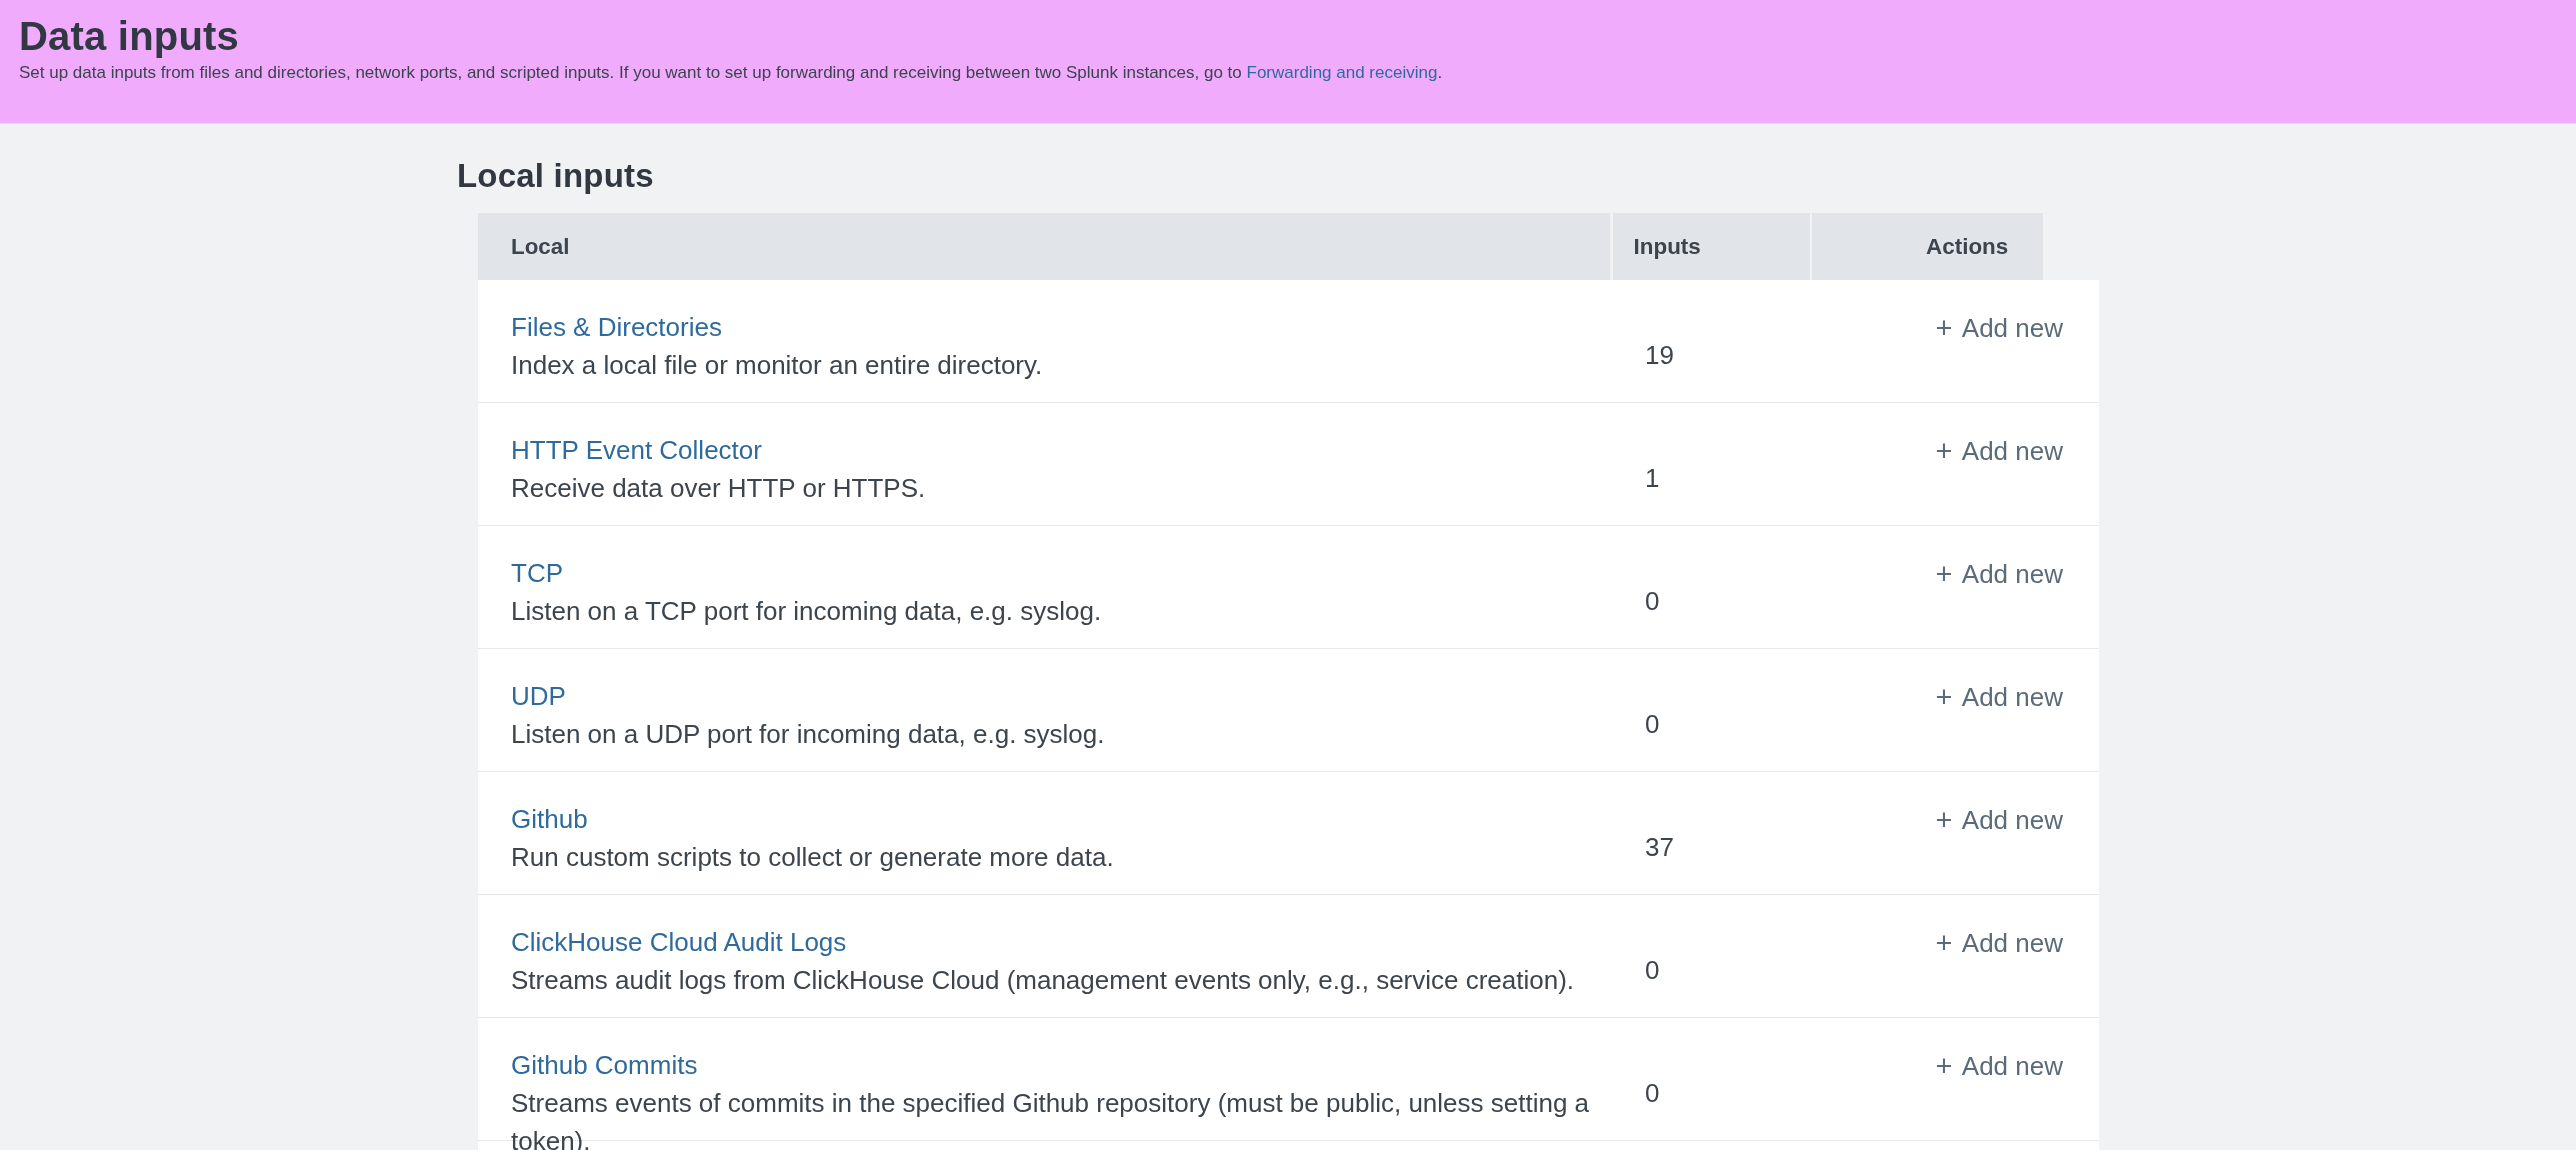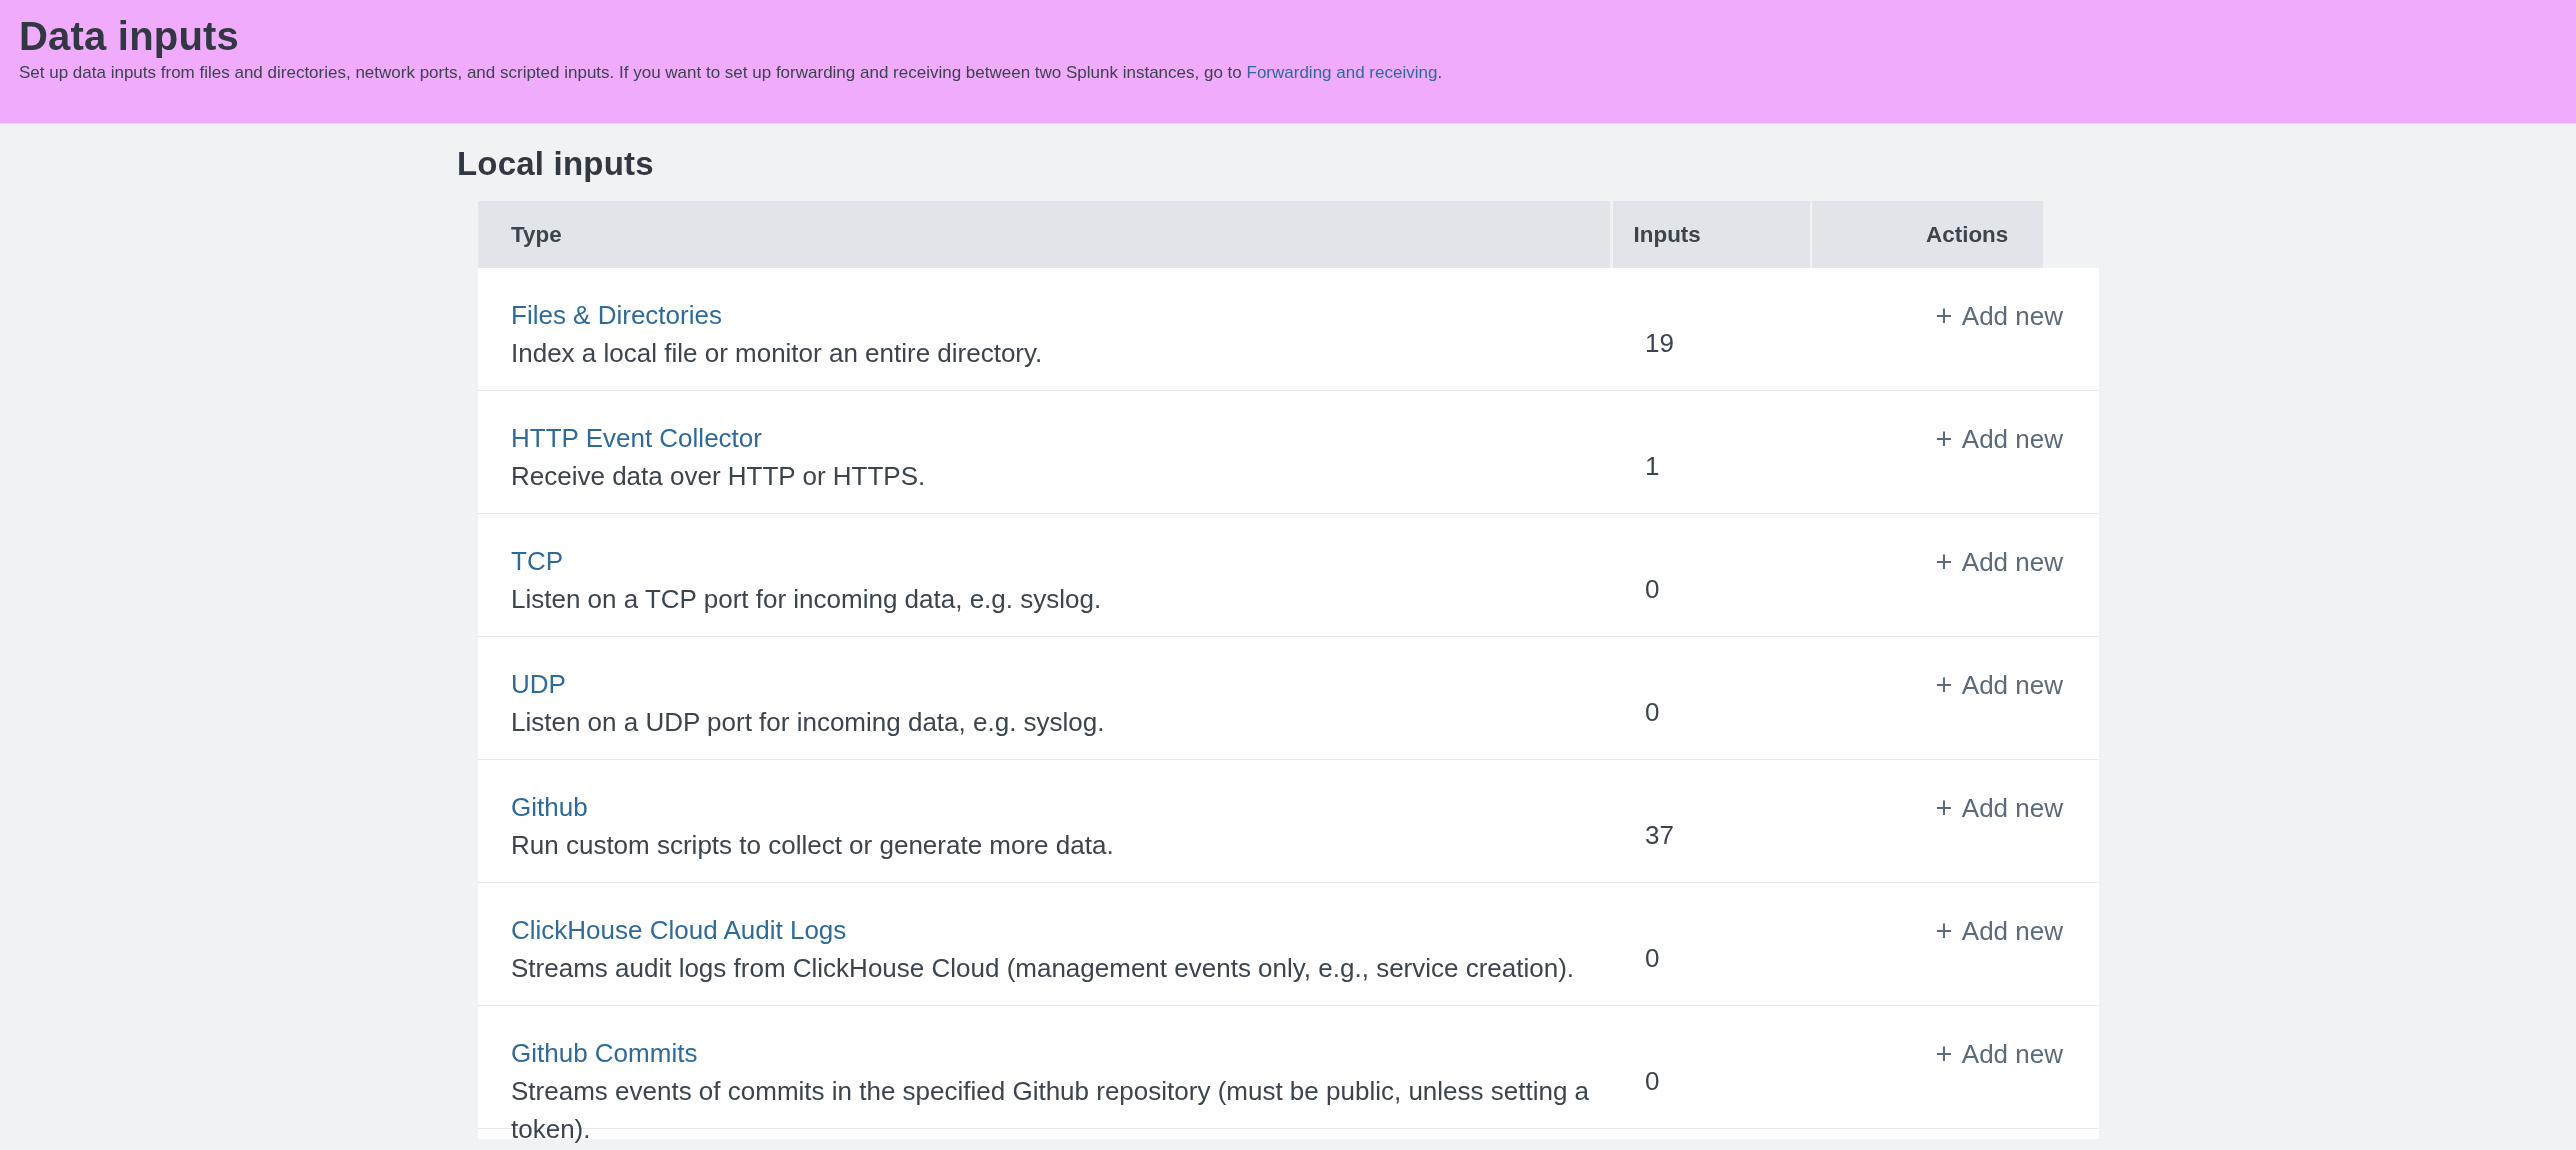--- a/index.html
+++ b/index.html
@@ -37,21 +37,21 @@
     color: #2f6a9d;
     text-decoration: none;
     cursor: pointer;
   }
 
   
   .content {
     padding-left: 457px;
   }
   .section-heading {
-    margin-top: 19px;
+    margin-top: 31px;
     font-size: 33px;
     line-height: 41px;
     font-weight: 700;
     color: #313841;
     letter-spacing: 0.2px;
   }
 
   .inputs-table {
     margin-top: 17px;
     margin-left: 21px;
@@ -137,21 +137,21 @@
 <div class="top-band">
   <h1 class="page-title">Data inputs</h1>
   <p class="page-subtitle"><span>Set up data inputs from files and directories, network ports, and scripted inputs. If you want to set up forwarding and receiving between two Splunk instances, go to </span><a class="text-link">Forwarding and receiving</a><span>.</span></p>
 </div>
 
 <div class="content">
   <h2 class="section-heading">Local inputs</h2>
 
   <div class="inputs-table">
     <div class="thead">
-      <div class="th th-type">Type</div>
+      <div class="th th-type">Local</div>
       <div class="th th-inputs">Inputs</div>
       <div class="th th-actions">Actions</div>
     </div>
 
     <div id="table-body">
   <div class="trow">
     <div class="td-type">
       <a class="row-title-link">Files &amp; Directories</a>
       <div class="row-desc">Index a local file or monitor an entire directory.</div>
     </div>

